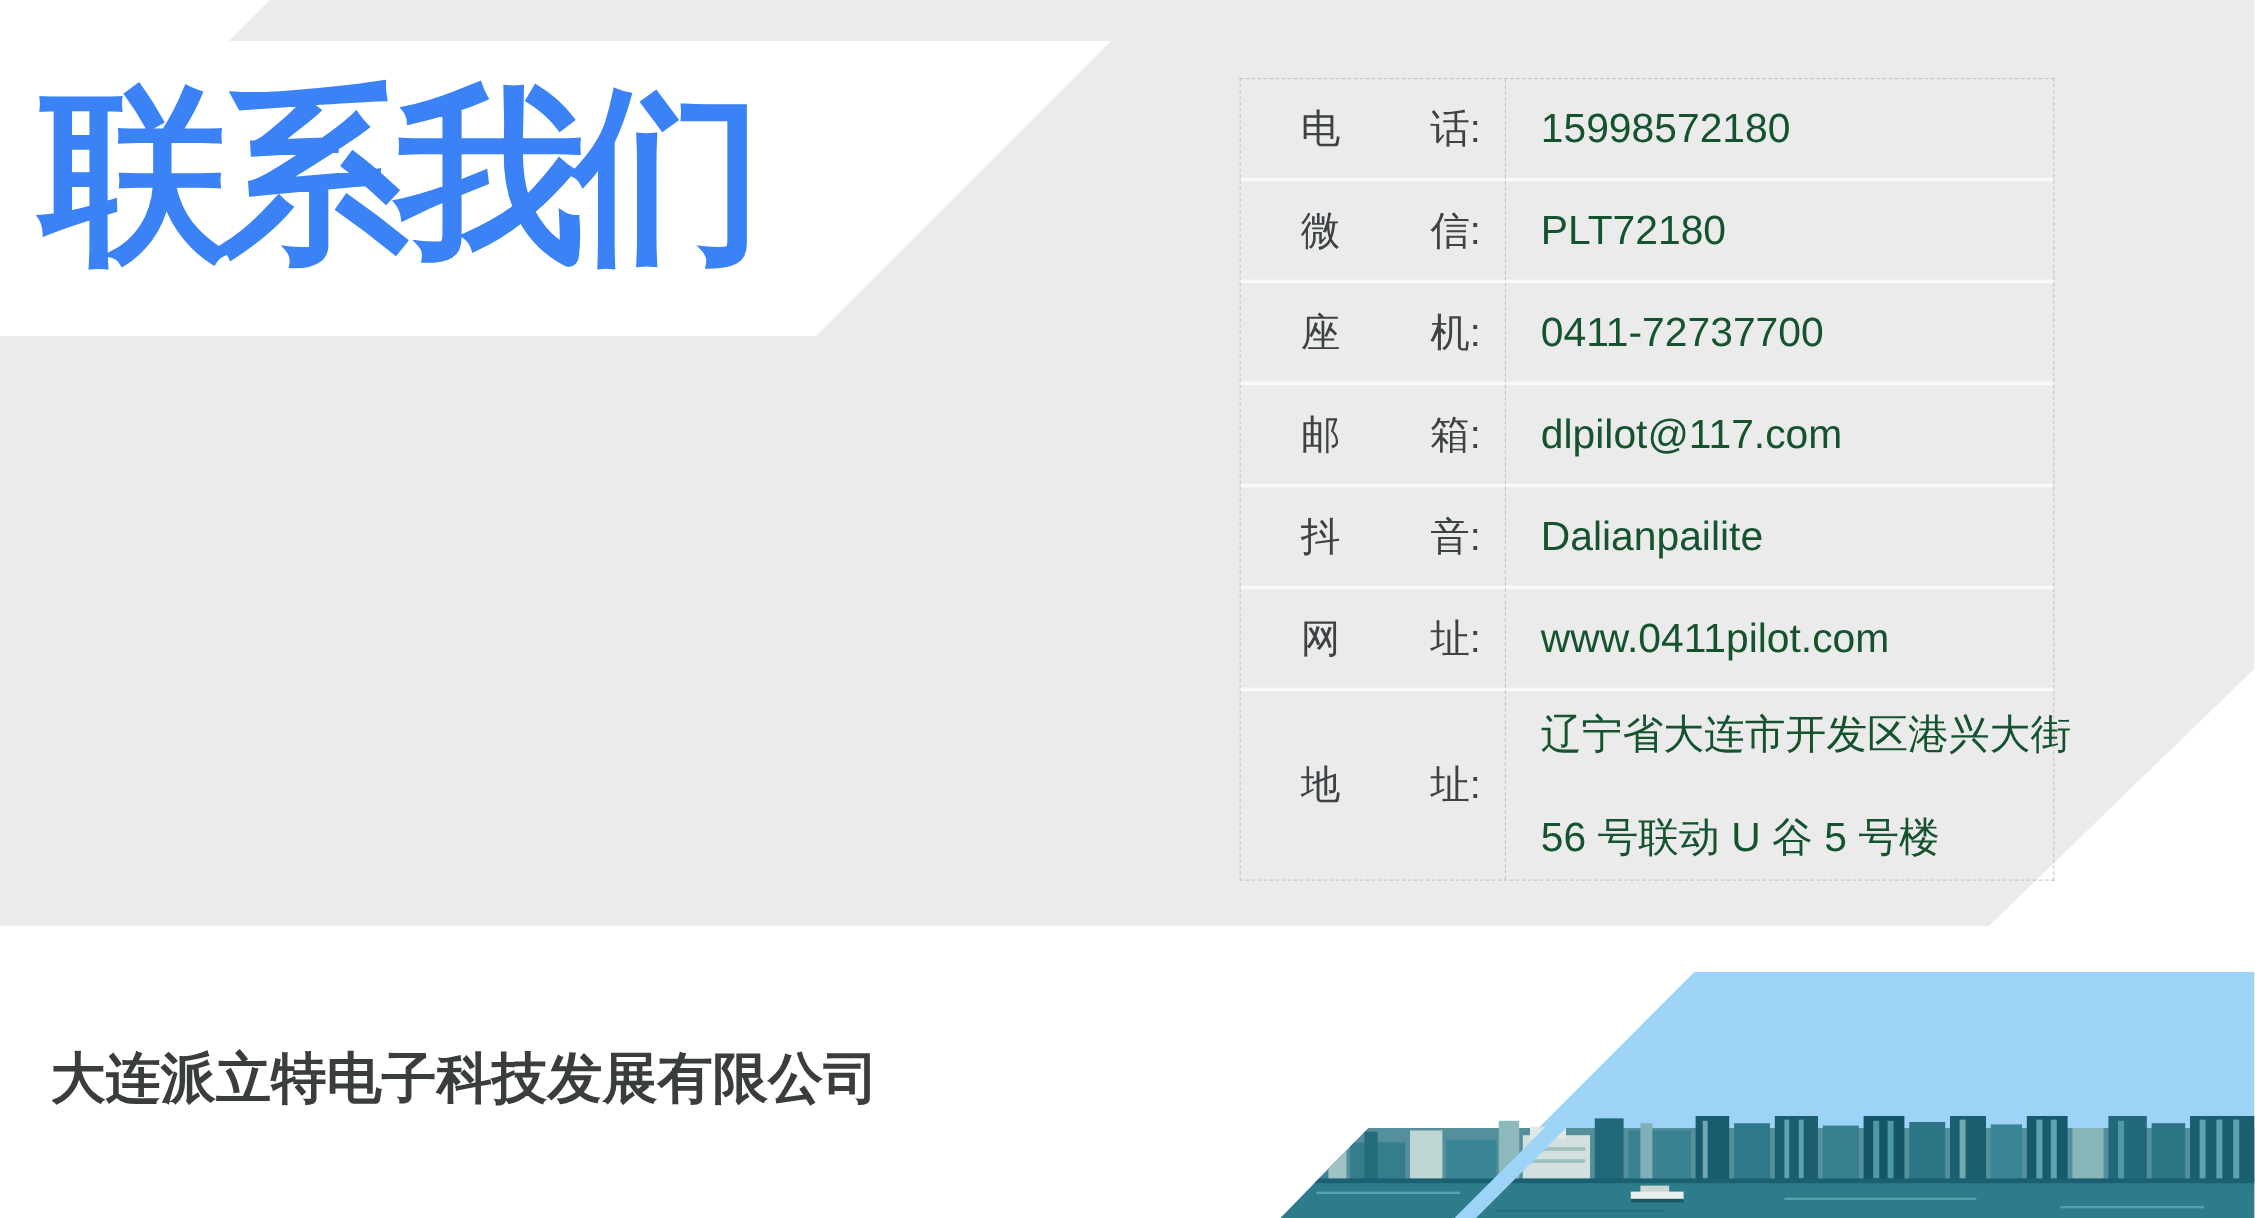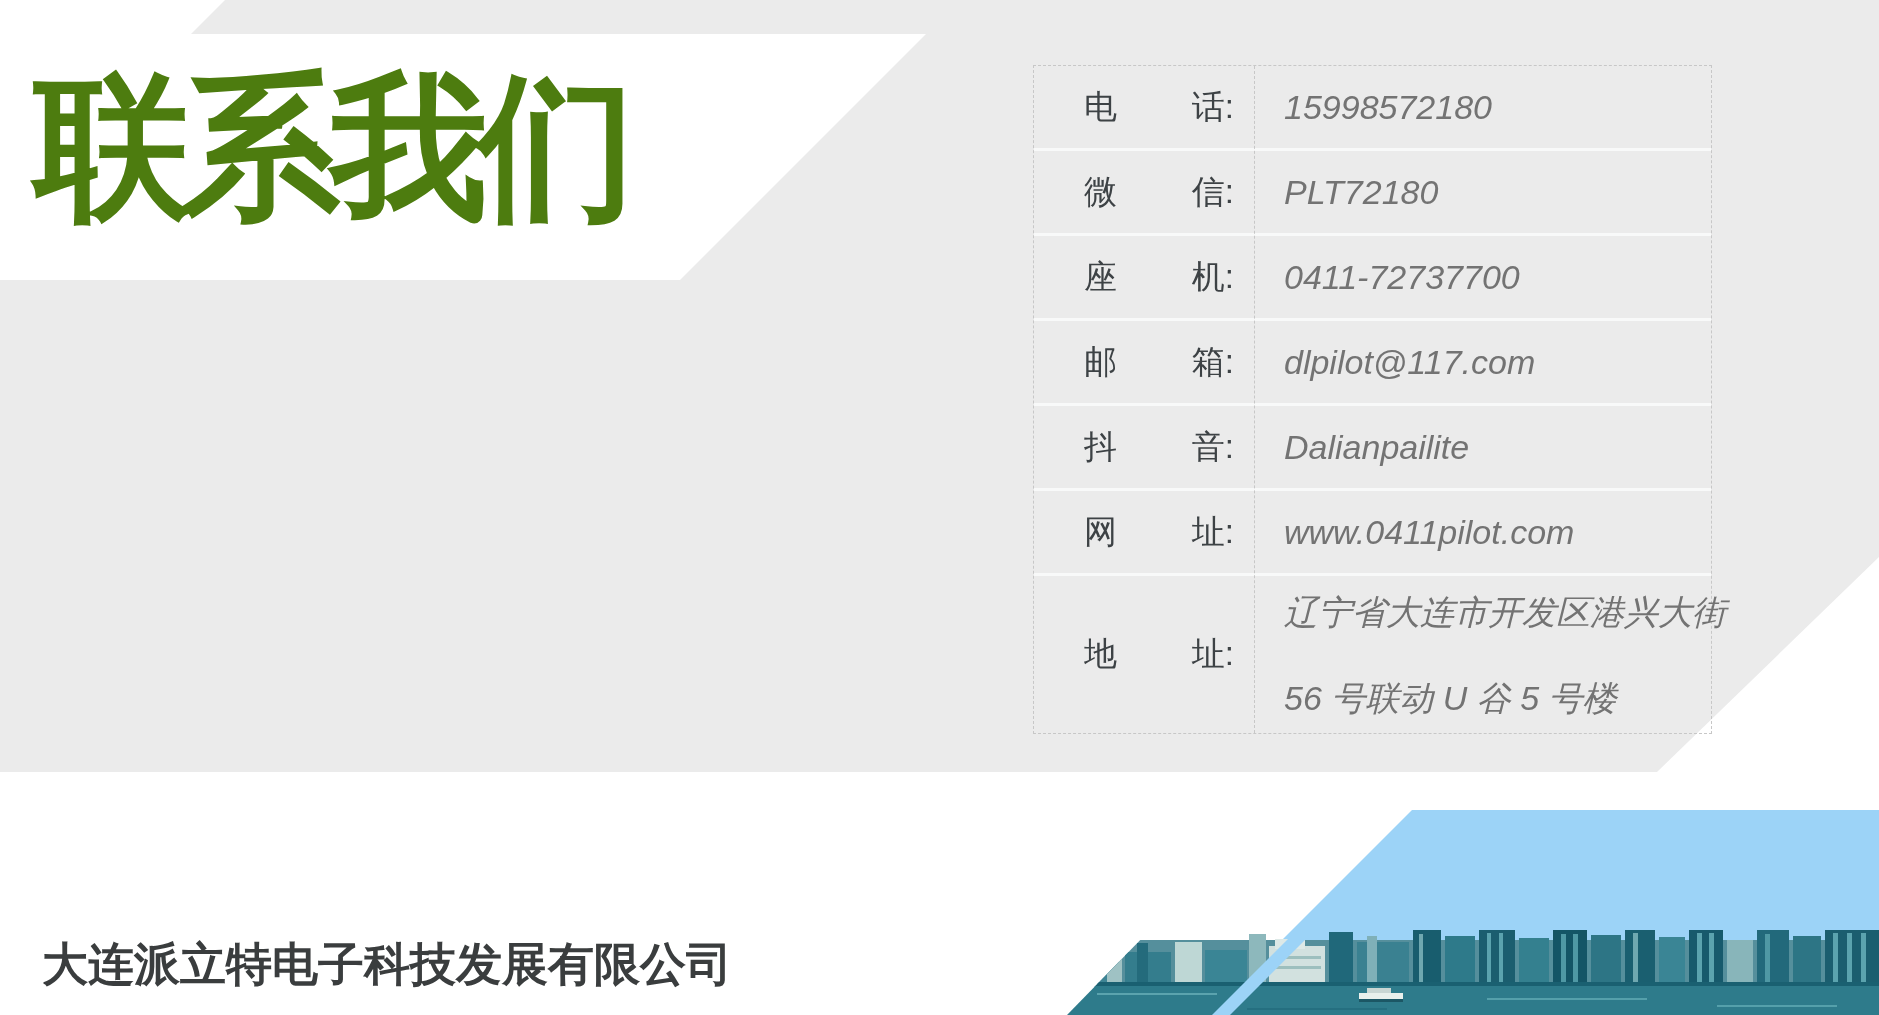--- a/index.html
+++ b/index.html
@@ -12,21 +12,21 @@
     position:absolute;left:0;top:0;width:1879px;height:772px;background:#ebebeb;
     clip-path:polygon(225px 0, 1879px 0, 1879px 557px, 1657px 772px, 0 772px, 0 225px);
   }
   
   .title-banner{
     position:absolute;left:0;top:34px;width:926px;height:246px;background:#ffffff;
     clip-path:polygon(0 0, 926px 0, 680px 246px, 0 246px);
   }
   .title-text{
     position:absolute;left:34px;top:52px;height:190px;line-height:190px;
-    font-size:158px;font-weight:900;letter-spacing:-10px;color:#4d7c0f;white-space:nowrap;text-align:center;
+    font-size:158px;font-weight:900;letter-spacing:-10px;color:#3b82f6;white-space:nowrap;text-align:center;
   }
   
   .ctable{
     position:absolute;left:1033px;top:65px;width:679px;height:669px;
     border:1px dashed #c7c7c7;box-sizing:border-box;
   }
   .col-divider{
     position:absolute;left:220px;top:0;height:100%;width:0;
     border-left:1px dashed #c7c7c7;z-index:3;
   }
@@ -34,27 +34,27 @@
     display:flex;align-items:center;height:85px;box-sizing:border-box;
     border-bottom:3px solid #f8f9f9;
   }
   .trow.last{height:157px;border-bottom:none;}
   .tlabel{width:220px;box-sizing:border-box;padding-left:50px;flex:none;}
   .tlabel-inner{
     width:150px;display:flex;justify-content:space-between;
     font-size:33px;color:#3d4245;
   }
   .tvalue{
-    padding-left:30px;font-size:34px;color:#737373;white-space:nowrap;font-style:italic;
+    padding-left:30px;font-size:34px;color:#14532d;white-space:nowrap;
   }
   .tvalue.addr{display:flex;flex-direction:column;justify-content:space-between;}
   .addr-line{line-height:86px;white-space:nowrap;}
   
   .company{
-    position:absolute;left:42px;top:934px;font-size:46px;font-weight:700;
+    position:absolute;left:42px;top:868px;font-size:46px;font-weight:700;
     color:#3a3d3e;white-space:nowrap;
   }
   
   .blue-shape{
     position:absolute;left:1207px;top:810px;width:672px;height:205px;background:#9cd3f7;
     clip-path:polygon(205px 0, 672px 0, 672px 205px, 0 205px);
   }
   
   .photo{
     position:absolute;left:1067px;top:930px;width:812px;height:85px;

